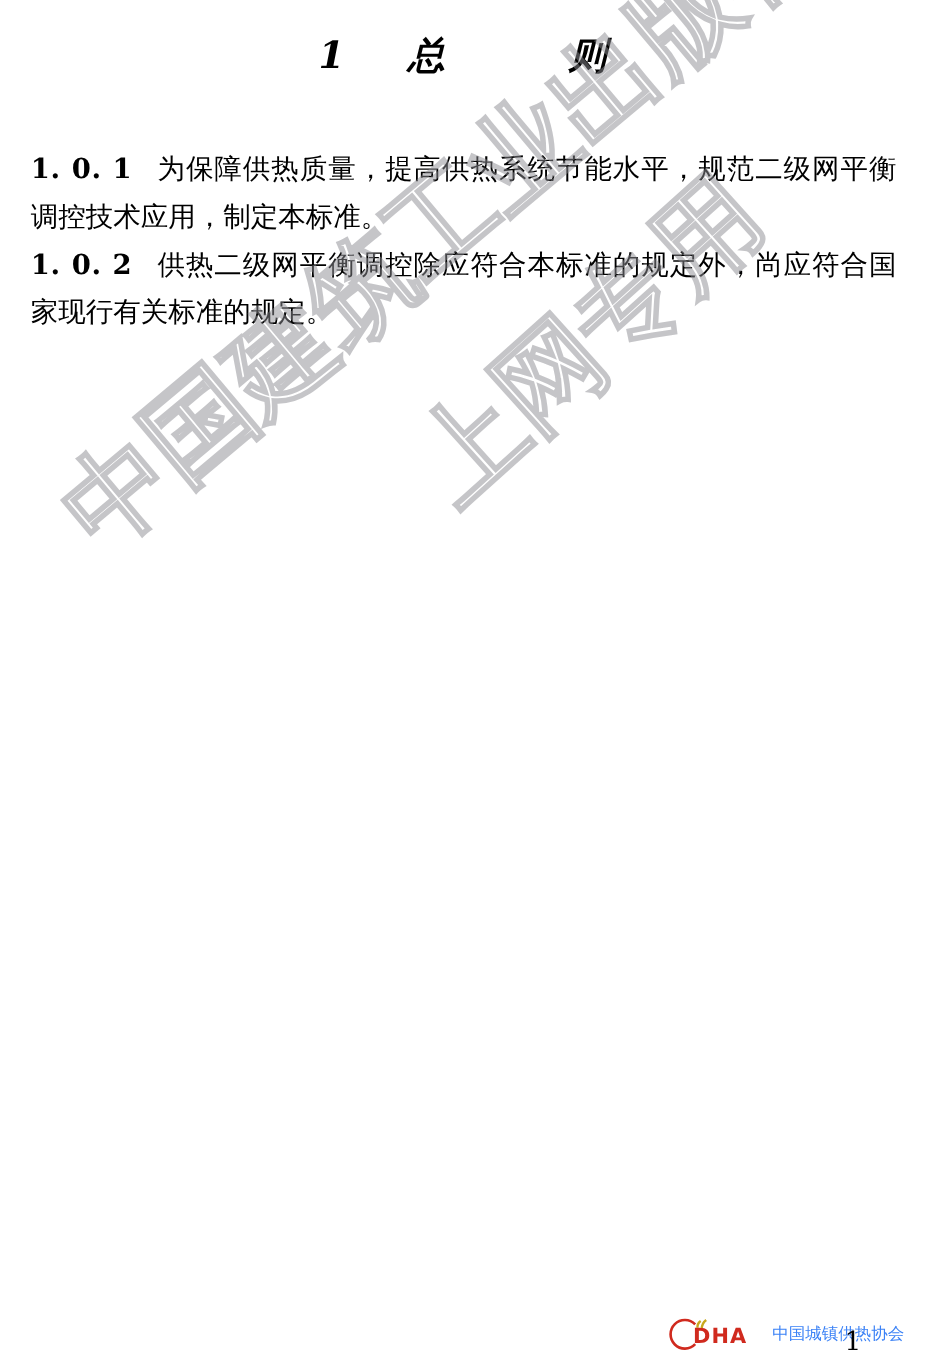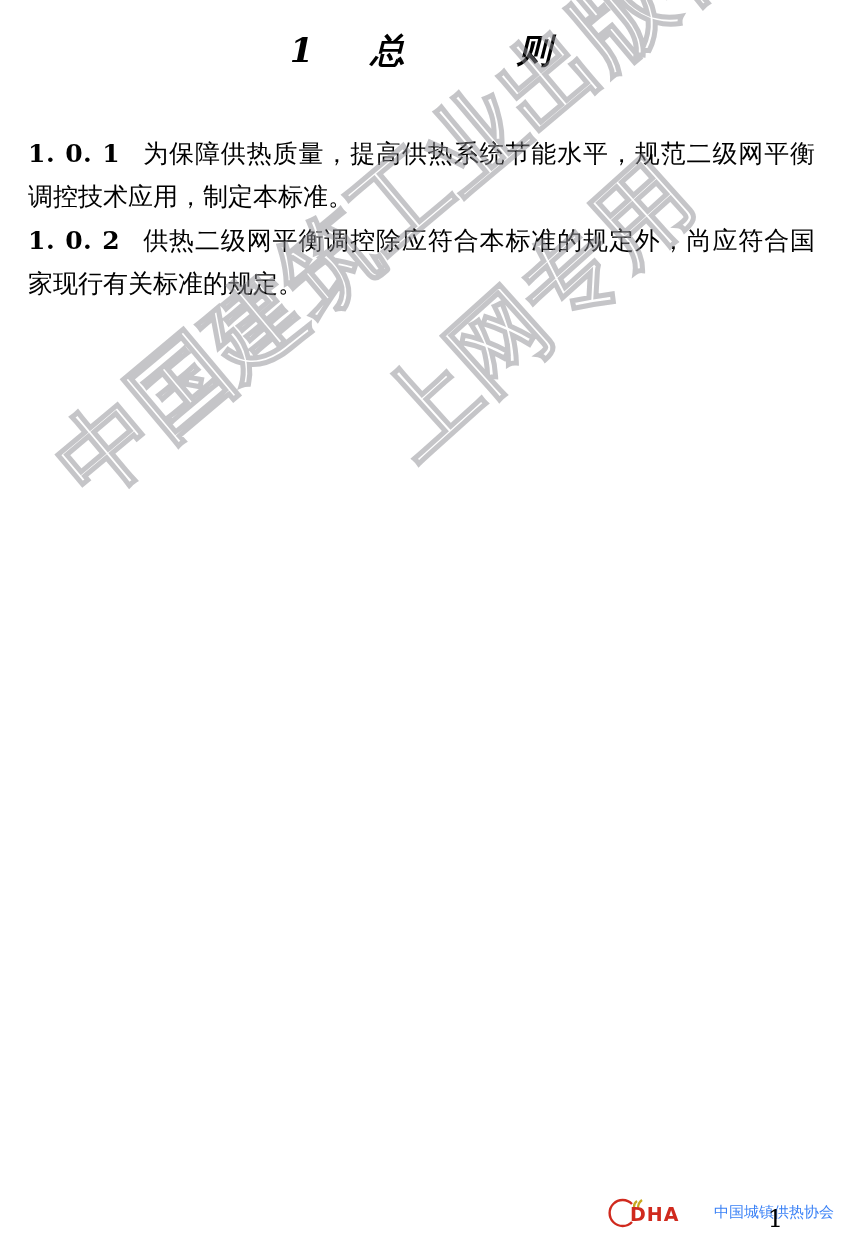--- a/index.html
+++ b/index.html
@@ -98,21 +98,21 @@
     transform-origin: left top;
   }
 
   
   .footer {
     position: absolute;
     left: 608px;
     top: 1192px;
     display: flex;
     align-items: center;
-    gap: 20px;
+    gap: 8px;
     z-index: 8;
   }
   .logo-mark {
     position: relative;
     width: 86px;
     height: 40px;
   }
   .logo-mark svg { display: block; }
   .logo-org {
     font-family: "DejaVu Sans", "Liberation Sans", sans-serif;

